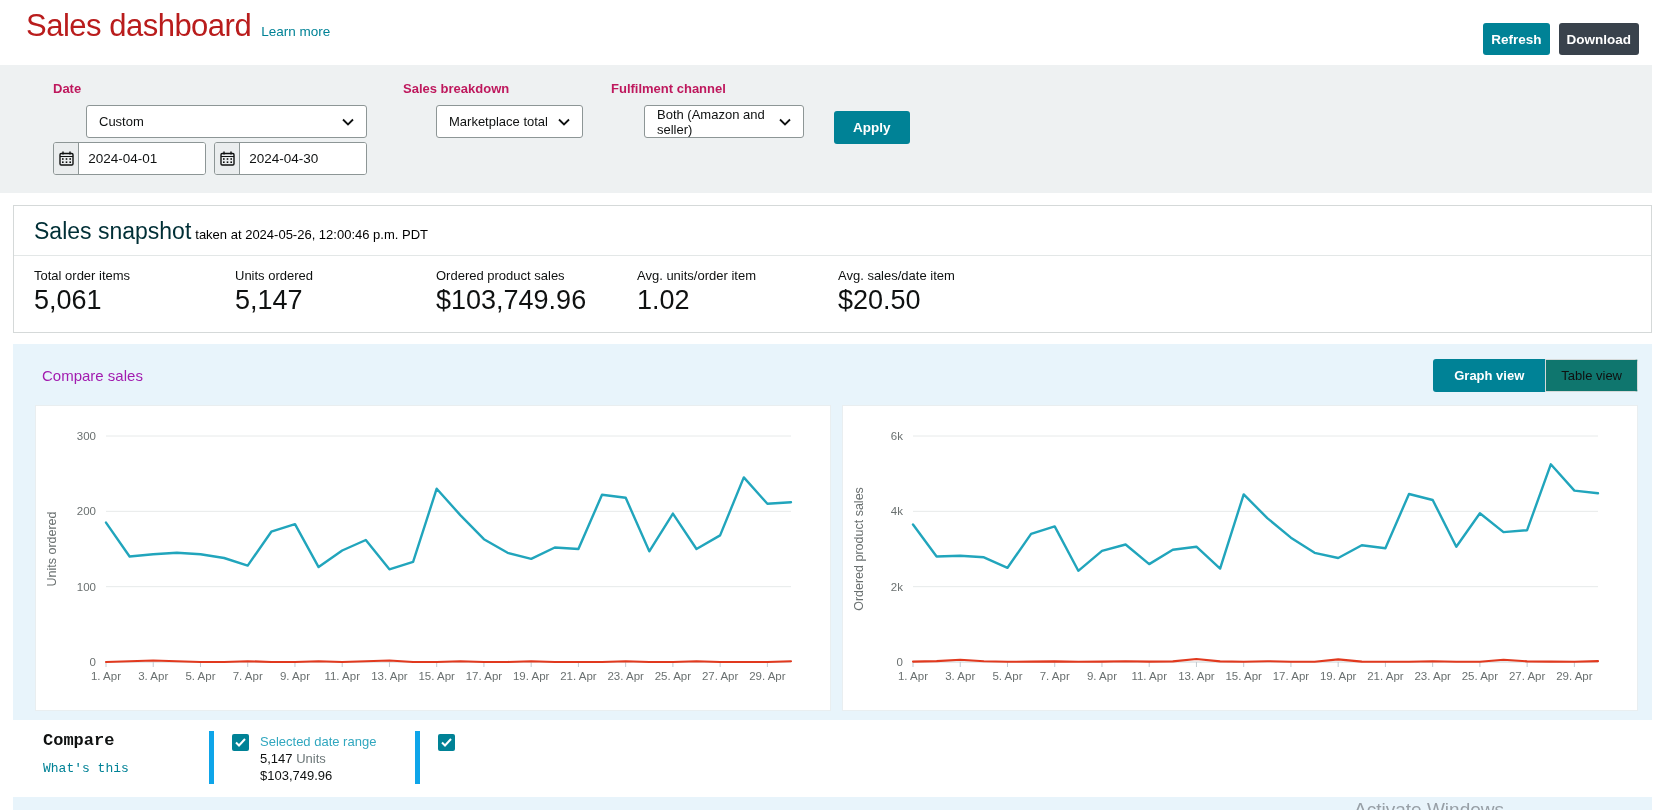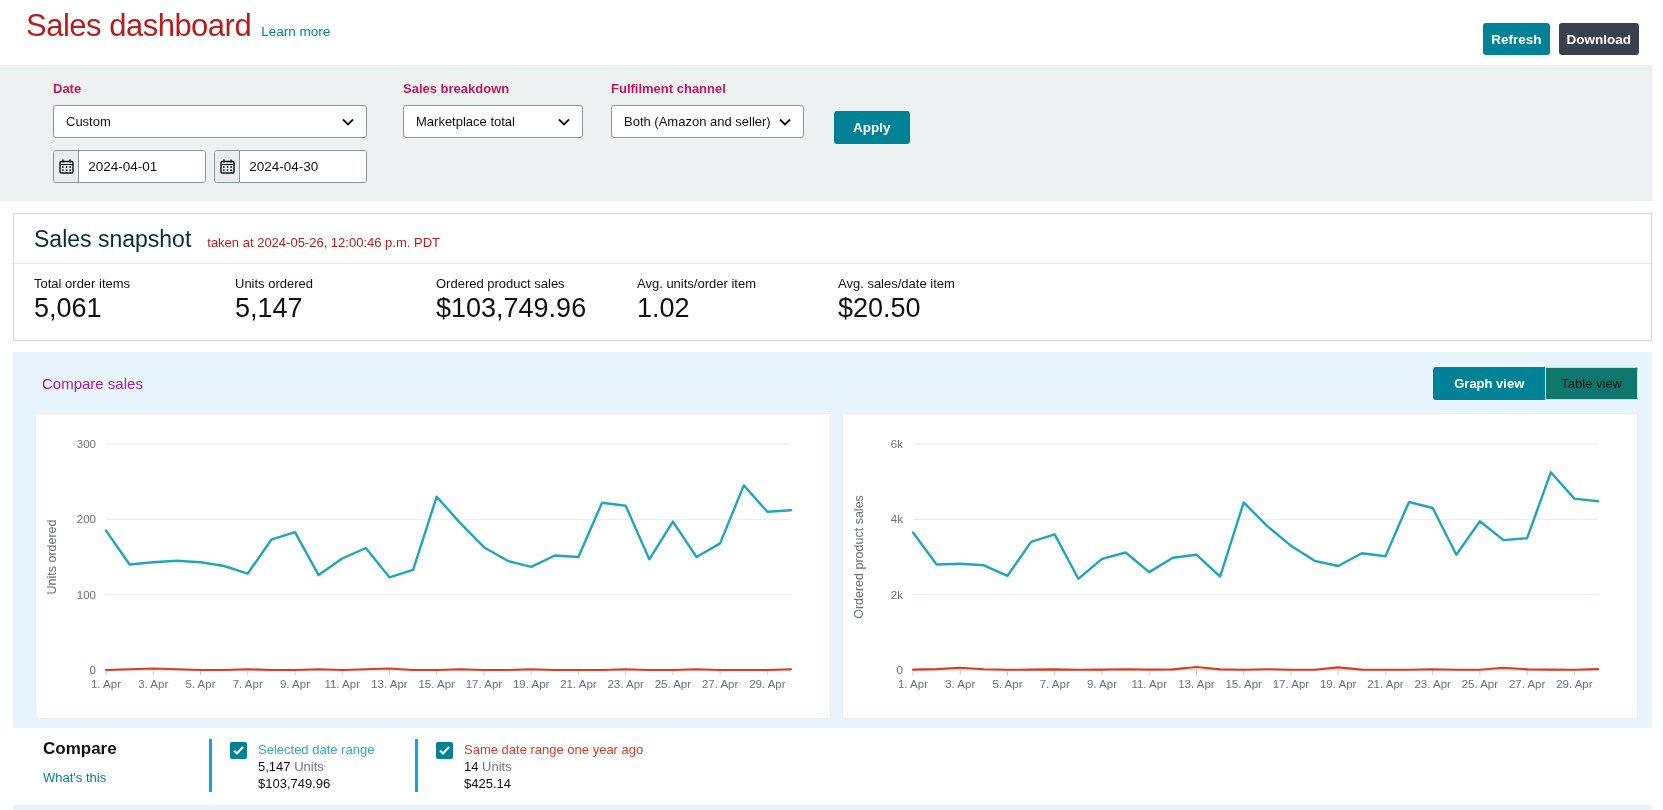--- a/index.html
+++ b/index.html
@@ -16,41 +16,41 @@
     font-family:inherit; }
   .btn-refresh { background:#008296; margin-right:9px; }
   .btn-download { background:#39424c; }
 
   
   .filter-bar { background:#eef1f2; margin-right:11px; padding:16px 0 18px 53px;
     display:flex; align-items:flex-start; }
   .f-label { font-size:13px; font-weight:bold; margin-bottom:9px; color:#be185d; }
   .select { background:#fff; border:1px solid #8d9696; border-radius:3px; height:33px;
     display:flex; align-items:center; justify-content:space-between; padding:0 12px;
-    font-size:13px; cursor:pointer; }
+    font-size:13px; cursor:pointer;margin-left:33px; }
   .col-date { width:314px; margin-right:36px; }
   .col-breakdown { width:180px; margin-right:28px; }
   .col-channel { width:193px; margin-right:30px; }
-  .date-row { display:flex; gap:8px; margin-top:12px; }
+  .date-row { display:flex; gap:8px; margin-top:4px; }
   .date-input { display:flex; width:153px; height:33px; border:1px solid #8d9696;
     border-radius:3px; background:#fff; overflow:hidden; }
   .cal-cell { width:31px; background:#eaedee; border-right:1px solid #8d9696;
     display:flex; align-items:center; justify-content:center; cursor:pointer; }
   .date-input input { border:none; outline:none; width:100%; font-size:13.5px;
     padding:0 9px; font-family:inherit; color:#0f1111; }
   .btn-apply { background:#008296; color:#fff; font-weight:bold; font-size:13.5px;
     border:none; border-radius:3px; height:33px; padding:0 19px; margin-top:30px; cursor:pointer;
     font-family:inherit; }
 
   
   .snapshot { margin:12px 11px 0 13px; background:#fff; border:1px solid #d5d9d9; }
   .snap-head { display:flex; align-items:baseline; padding:12px 20px 10px 20px;
     border-bottom:1px solid #e3e7e7; }
   .snap-title { font-size:23px; font-weight:400; color:#002f36; }
-  .snap-taken { font-size:13px; color:#b91c1c; margin-left:16px; }
+  .snap-taken { font-size:13px; color:#000000; margin-left:4px; }
   .stats { display:flex; padding:12px 20px 16px 20px; }
   .stat { width:201px; }
   .stat:last-child { width:auto; }
   .stat-label { font-size:13px; color:#0f1111; margin-bottom:2px; }
   .stat-value { font-size:27px; color:#0f1111; }
 
   
   .compare { margin:11px 11px 0 13px; background:#e8f4fb; height:468px;
     position:relative; overflow:hidden; }
   .compare-head { display:flex; align-items:center; padding:15px 14px 13px 29px; }
@@ -61,25 +61,25 @@
   .btn-table { background:#0f766e; color:#0f1111; font-size:13px; border:1px solid #d5d9d9;
     padding:8px 15px; cursor:pointer; font-family:inherit; }
 
   .charts { display:flex; gap:11px; padding:0 14px 0 22px; }
   .chart-card { flex:1; background:#fff; border:1px solid #e9eef0; padding:6px 4px 2px 4px; }
   svg text.tick { font-size:11.5px; fill:#6a7070; font-family:"Liberation Sans",sans-serif; }
   svg text.axis-label { font-size:12.5px; fill:#6a7070; font-family:"Liberation Sans",sans-serif; }
 
   .legend-band { margin-top:9px; background:#fff; display:flex; align-items:stretch;
     padding:11px 0 13px 0; }
-  .legend-intro { width:196px; padding-left:30px; }
+  .legend-intro { width:196px; padding-left:30px;font-family:Liberation Mono, monospace; }
   .legend-compare { font-size:17px; font-weight:bold; color:#0f1111; }
   .whats-this { display:inline-block; margin-top:11px; font-size:13px; color:#008296;
     text-decoration:none; }
-  .legend-item { border-left:3px solid #0ea5e9; padding:2px 18px 0 18px; display:flex;
+  .legend-item { border-left:5px solid #0ea5e9; padding:2px 18px 0 18px; display:flex;
     gap:11px; align-items:flex-start; }
   .legend-item.li-0 { width:206px; }
   .legend-item.li-1 { width:262px; }
   .checkbox { width:17px; height:17px; background:#008296; border-radius:2px; flex:none;
     display:flex; align-items:center; justify-content:center; margin-top:1px; cursor:pointer; }
   .legend-label { font-size:13px; line-height:17px; }
   .li-0 .legend-label { color:#31a7bf; }
   .li-1 .legend-label { color:#e1391e; }
   .legend-units { font-size:13px; line-height:17px; color:#0f1111; }
   .legend-units .units-word { color:#6c7778; }
@@ -326,22 +326,17 @@
         <div class="legend-units"><span>5,147</span> <span class="units-word">Units</span></div>
         <div class="legend-sales">$103,749.96</div>
       </div>
     </div>
     <div class="legend-item li-1">
       <span class="checkbox">
         <svg width="11" height="9" viewBox="0 0 11 9">
             <polyline points="1,4.5 4,7.5 10,1" fill="none" stroke="#fff" stroke-width="2"></polyline>
           </svg>
       </span>
-      <div>
-        <div class="legend-label">Same date range one year ago</div>
-        <div class="legend-units"><span>14</span> <span class="units-word">Units</span></div>
-        <div class="legend-sales">$425.14</div>
-      </div>
     </div>
   </div>
 
   <div class="watermark">Activate Windows</div>
 </div>
 
 </body></html>

